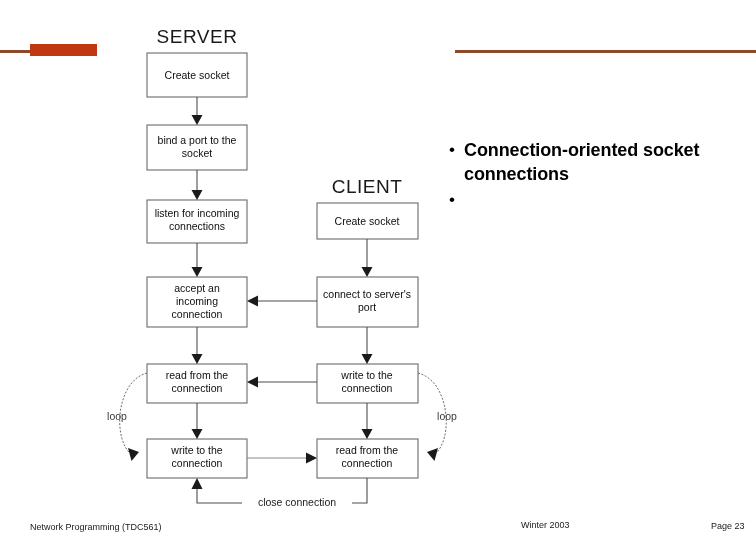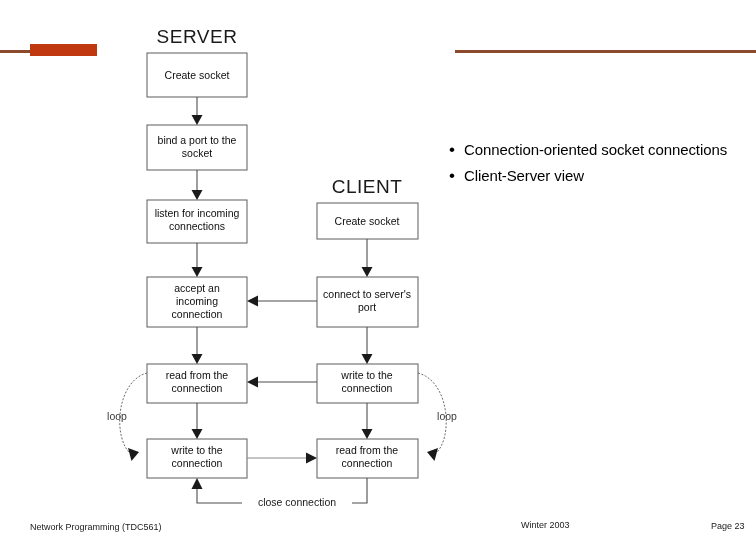--- a/index.html
+++ b/index.html
@@ -117,22 +117,22 @@
   }
   .bullet-mark {
     width: 24px;
     flex: 0 0 24px;
     font-size: 17px;
     line-height: 24px;
     color: #000;
     text-align: center;
   }
   .bullet-text {
-    font-size: 15px;
-    font-weight: normal;
+    font-size: 18px;
+    font-weight: bold;
     line-height: 24px;
     color: #000000;
     letter-spacing: -0.1px;
   }
 
   
   .footer-item {
     position: absolute;
     font-family: "Liberation Sans", sans-serif;
     font-size: 9px;
@@ -244,19 +244,18 @@
 </svg>
 </div>
 
 <div id="bullets">
   <div class="bullet-row">
     <span class="bullet-mark">•</span>
     <span class="bullet-text">Connection-oriented socket connections</span>
   </div>
   <div class="bullet-row">
     <span class="bullet-mark">•</span>
-    <span class="bullet-text">Client-Server view</span>
   </div>
 </div>
 
 <div class="footer-item" id="footer-course">Network Programming (TDC561)</div>
 <div class="footer-item" id="footer-term">Winter 2003</div>
 <div class="footer-item" id="footer-page">Page 23</div>
 
 </body></html>

